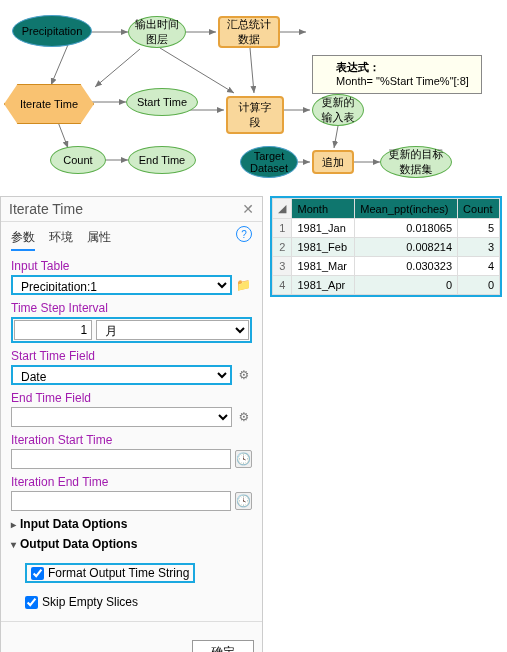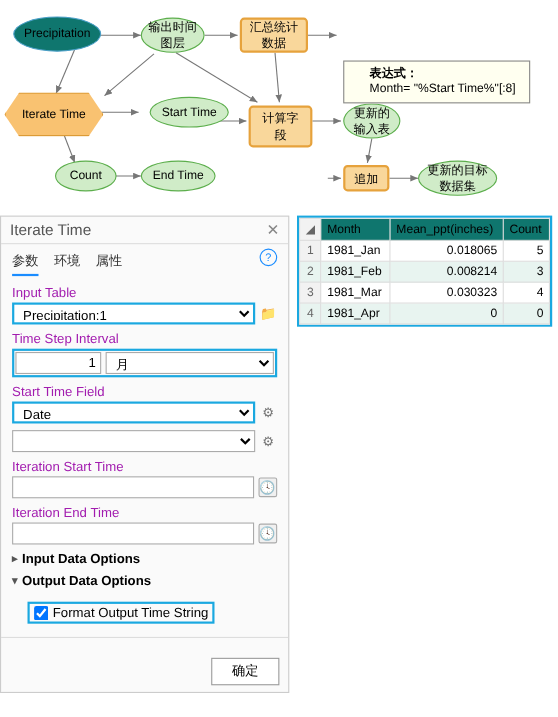--- a/index.html
+++ b/index.html
@@ -81,34 +81,36 @@
   <div class="node ellipse-blue" style="left:12px; top:15px; width:80px; height:32px;">
       <span>Precipitation</span>
     </div>
   <div class="hexagon" style="left:4px; top:84px;">
       <span>Iterate Time</span>
     </div>
   <div class="node ellipse-green" style="left:128px; top:16px; width:58px; height:32px; white-space:pre;"><span>输出时间
 图层</span></div>
   <div class="node rect-orange" style="left:218px; top:16px; width:62px; height:32px; white-space:pre;"><span>汇总统计
 数据</span></div>
-  <div class="node ellipse-green" style="left:136px; top:88px; width:72px; height:28px;">
+  <div class="node ellipse-green" style="left:126px; top:88px; width:72px; height:28px;">
       <span>Start Time</span>
     </div>
   <div class="node rect-orange" style="left:226px; top:96px; width:58px; height:38px;">
       <span>计算字段</span>
     </div>
   <div class="node ellipse-green" style="left:312px; top:94px; width:52px; height:32px; white-space:pre;"><span>更新的
 输入表</span></div>
   <div class="node ellipse-green" style="left:50px; top:146px; width:56px; height:28px;">
       <span>Count</span>
     </div>
   <div class="node ellipse-green" style="left:128px; top:146px; width:68px; height:28px;">
       <span>End Time</span>
     </div>
+  <div class="node ellipse-blue" style="left:240px; top:146px; width:58px; height:32px; white-space:pre;"><span>Target
+Dataset</span></div>
   <div class="node rect-orange" style="left:312px; top:150px; width:42px; height:24px;">
       <span>追加</span>
     </div>
   <div class="node ellipse-green" style="left:380px; top:146px; width:72px; height:32px; white-space:pre;"><span>更新的目标
 数据集</span></div>
 
   <div class="tooltip" style="left:312px; top:55px; width:170px;padding-left:23px;">
     <b>表达式：</b><br>
     <span>Month= "%Start Time%"[:8]</span>
   </div>
@@ -145,20 +147,21 @@
 
     <div class="field">
       <span class="field-label">Start Time Field</span>
       <div class="row">
         <select class="input hl"><option>Date</option></select>
         <span class="icon-btn gear">⚙</span>
       </div>
     </div>
 
     <div class="field">
+      <span class="field-label">End Time Field</span>
       <div class="row">
         <select class="input"><option></option></select>
         <span class="icon-btn gear">⚙</span>
       </div>
     </div>
 
     <div class="field">
       <span class="field-label">Iteration Start Time</span>
       <div class="row">
         <input class="input" value="" style="">
@@ -181,20 +184,24 @@
 
     <div class="section-head">
       <span class="caret">▾</span>
       <span>Output Data Options</span>
     </div>
     <div class="chk-row">
       <span class="chk-hl">
         <input type="checkbox" checked="" style="">
         <span>Format Output Time String</span>
       </span>
+    </div>
+    <div class="chk-row">
+      <input type="checkbox" checked="" style="">
+      <span>Skip Empty Slices</span>
     </div>
   </div>
   <div class="footer">
     <button class="ok-btn">确定</button>
   </div>
 </div>
 
 <div class="table-wrap">
   <table>
     <thead>

